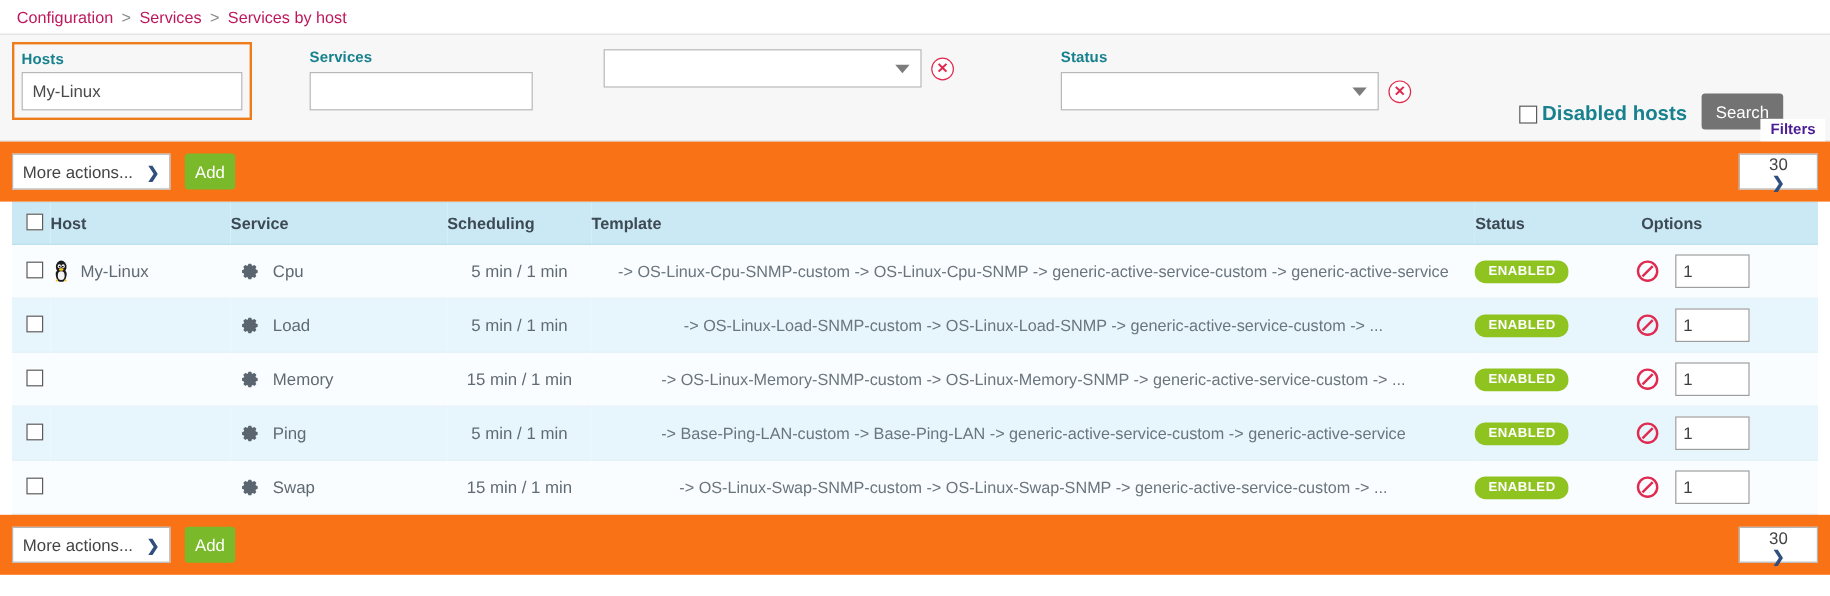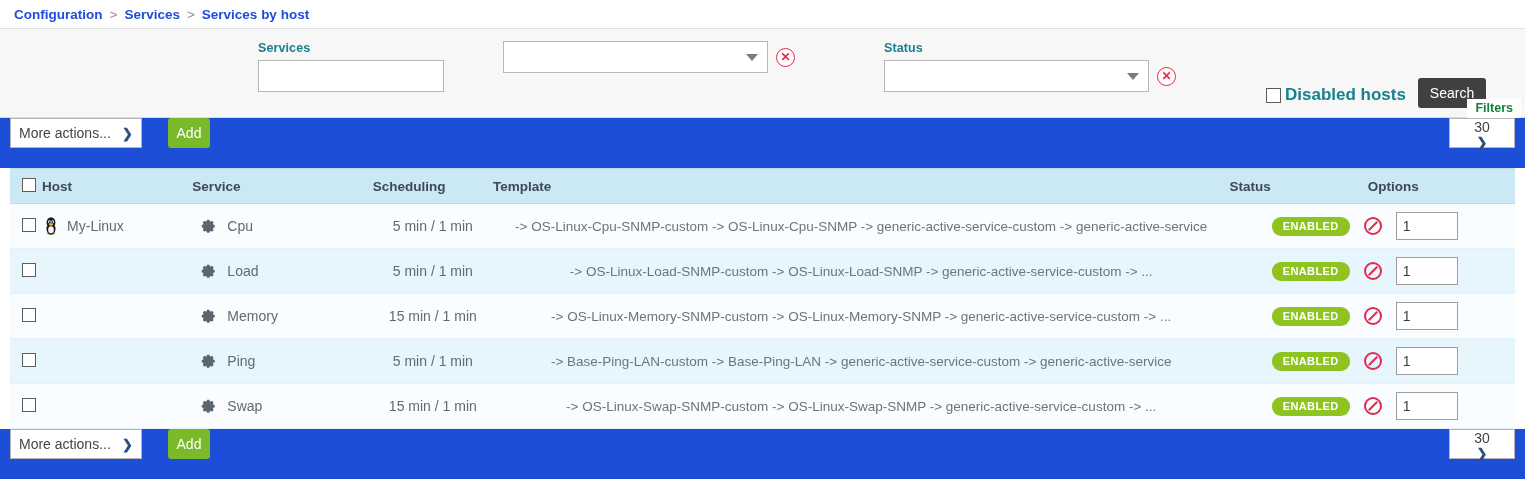--- a/index.html
+++ b/index.html
@@ -15,21 +15,21 @@
   .breadcrumb {
     height: 28px;
     padding: 0 14px;
     display: flex;
     align-items: center;
     gap: 7px;
     font-size: 13.5px;
     color: #5b5b5b;
     background: #ffffff;
   }
-  .breadcrumb .crumb { color: #1d4ed8; font-weight: bold; }
+  .breadcrumb .crumb { color: #be185d; }
   .breadcrumb .sep { color: #8d8d8d; }
 
   
   .filter-panel {
     position: relative;
     background: #f7f7f7;
     border-top: 1px solid #e0e0e0;
     border-bottom: 1px solid #dcdcdc;
     height: 90px;
     padding: 8px 0 0 0;
@@ -128,47 +128,47 @@
   .disabled-hosts .lbl {
     font-size: 17px;
     font-weight: bold;
     color: #17818e;
   }
   .search-btn {
     position: absolute;
     left: 1418px;
     top: 41px;
     width: 68px; height: 30px;
-    background: #404040;
+    background: #737373;
     color: #ffffff;
     border: none;
     border-radius: 3px;
     font-size: 14px;
     font-family: "Liberation Sans", sans-serif;
     cursor: pointer;
   }
   .filters-tab {
     position: absolute;
     right: 4px;
     bottom: -1px;
     background: #ffffff;
-    color: #15803d;
+    color: #4c1d95;
     font-size: 12.5px;
     font-weight: bold;
     padding: 2px 8px 3px 8px;
   }
 
   
   .toolbar {
     position: relative;
     height: 50px;
-    background: #1d4ed8;
+    background: #f97316;
     padding: 0 10px;
     display: flex;
-    align-items: flex-start;
+    align-items: center;
   }
   .sel-native {
     height: 30px;
     width: 132px;
     border: 1px solid #b5b5b5;
     background: #ffffff;
     font-size: 14px;
     color: #444;
     padding: 0 8px;
     position: relative;
@@ -178,21 +178,21 @@
     font-family: "Liberation Sans", sans-serif;
   }
   .sel-native .chev {
     color: #2f4f7f;
     font-size: 13px;
     font-weight: bold;
     line-height: 1;
     margin-left: 6px;
   }
   .add-btn {
-    margin-left: 26px;
+    margin-left: 12px;
     width: 42px; height: 30px;
     background: #7ab929;
     color: #ffffff;
     border: none;
     border-radius: 3px;
     font-size: 14px;
     font-family: "Liberation Sans", sans-serif;
     cursor: pointer;
   }
   .pager {
@@ -238,21 +238,21 @@
     vertical-align: middle;
   }
   tbody tr.odd td { background: #fafdff; }
   tbody tr.even td { background: #e7f6fd; }
 
   .c-chk  { width: 32px;  padding-left: 12px !important; }
   .c-host { width: 150px; }
   .c-svc  { width: 180px; }
   .c-sch  { width: 120px; text-align: center; }
   .c-tpl  { width: 735px; text-align: center; margin-left: 20px; }
-  .c-sta  { width: 120px; text-align: right; }
+  .c-sta  { width: 120px; text-align: left; }
   .c-opt  { width: 165px; }
 
   th.c-sch, th.c-tpl, th.c-sta { text-align: center; }
   th.c-opt { padding-left: 18px !important; }
 
   .host-cell { display: flex; align-items: center; gap: 7px; }
   .svc-cell  { display: flex; align-items: center; gap: 10px; padding-left: 8px; }
   .tux { width: 18px; height: 20px; display: block; }
   .gear { width: 17px; height: 17px; display: block; }
 
@@ -302,20 +302,24 @@
   <span class="crumb">Configuration</span>
   <span class="sep">&gt;</span>
   <span class="crumb">Services</span>
   <span class="sep">&gt;</span>
   <span class="crumb">Services by host</span>
 </div>
 
 <div class="filter-panel">
   <div class="filter-row">
 
+    <div class="field hosts-field">
+      <div class="field-label">Hosts</div>
+      <input class="text-input" type="text" value="My-Linux" style="">
+    </div>
 
     <div class="field services-field">
       <div class="field-label">Services</div>
       <input class="text-input" type="text" value="" style="">
     </div>
 
     <div class="field templates-field">
       <div class="select-wrap">
         <div class="select-box">
           <span class="caret"></span>

